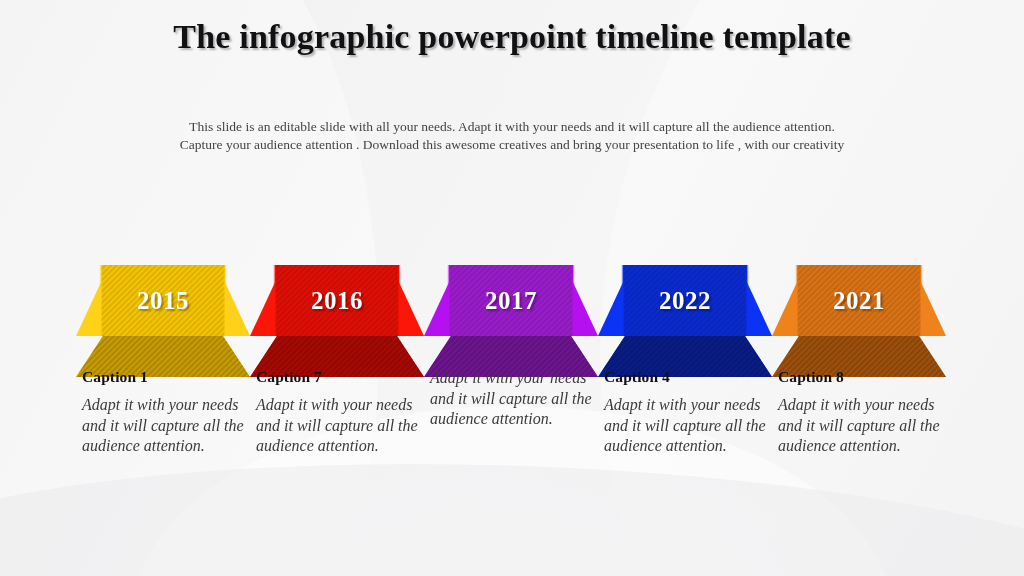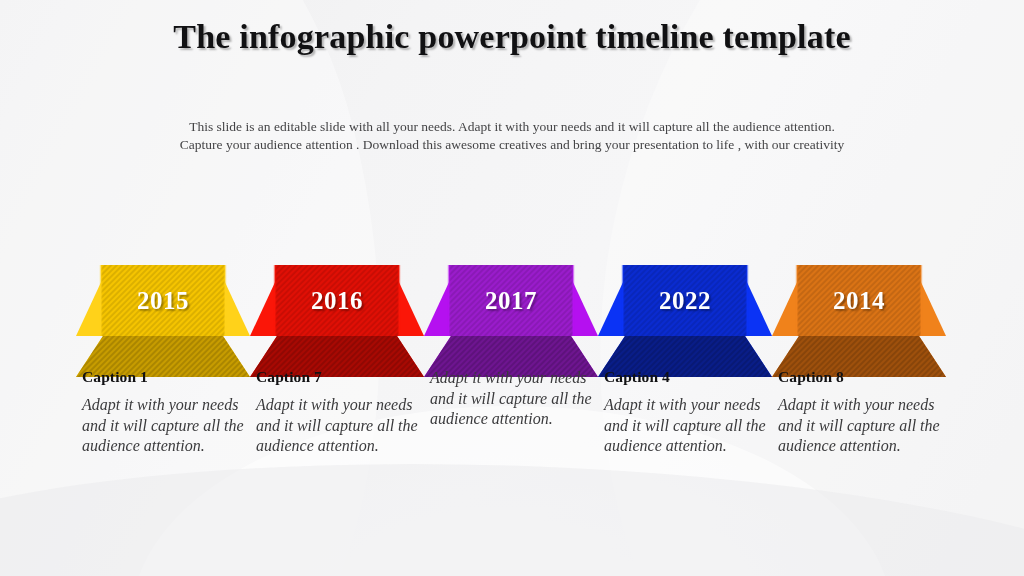--- a/index.html
+++ b/index.html
@@ -261,21 +261,21 @@
           </defs>
           <polygon points="33,0 141,0 174,71 0,71" fill="#F0821B"></polygon>
           <polygon points="25,0 149,0 149,71 25,71" fill="#DA7315"></polygon>
           <polygon points="25,0 149,0 149,71 25,71" fill="url(#hatchTop4)"></polygon>
           <rect x="23.8" y="0" width="2.4" height="71" fill="#F0821B" fill-opacity="0.55"></rect>
           <rect x="147.8" y="0" width="2.4" height="71" fill="#F0821B" fill-opacity="0.55"></rect>
           <polygon points="27,71 147,71 174,112 0,112" fill="#F0821B"></polygon>
           <polygon points="27,71 147,71 174,112 0,112" fill="#9E500C"></polygon>
           <polygon points="27,71 147,71 174,112 0,112" fill="url(#hatchBot4)"></polygon>
         </svg>
-        <div class="year">2014</div>
+        <div class="year">2021</div>
       </div>
     </div>
 
   <div id="captions">
       <div class="caption" style="left: 6px;">
         <div class="caption-title">Caption 1</div>
         <div class="caption-body">Adapt it with your needs and it will capture all the audience attention.</div>
       </div>
       <div class="caption" style="left: 180px;">
         <div class="caption-title">Caption 7</div>

